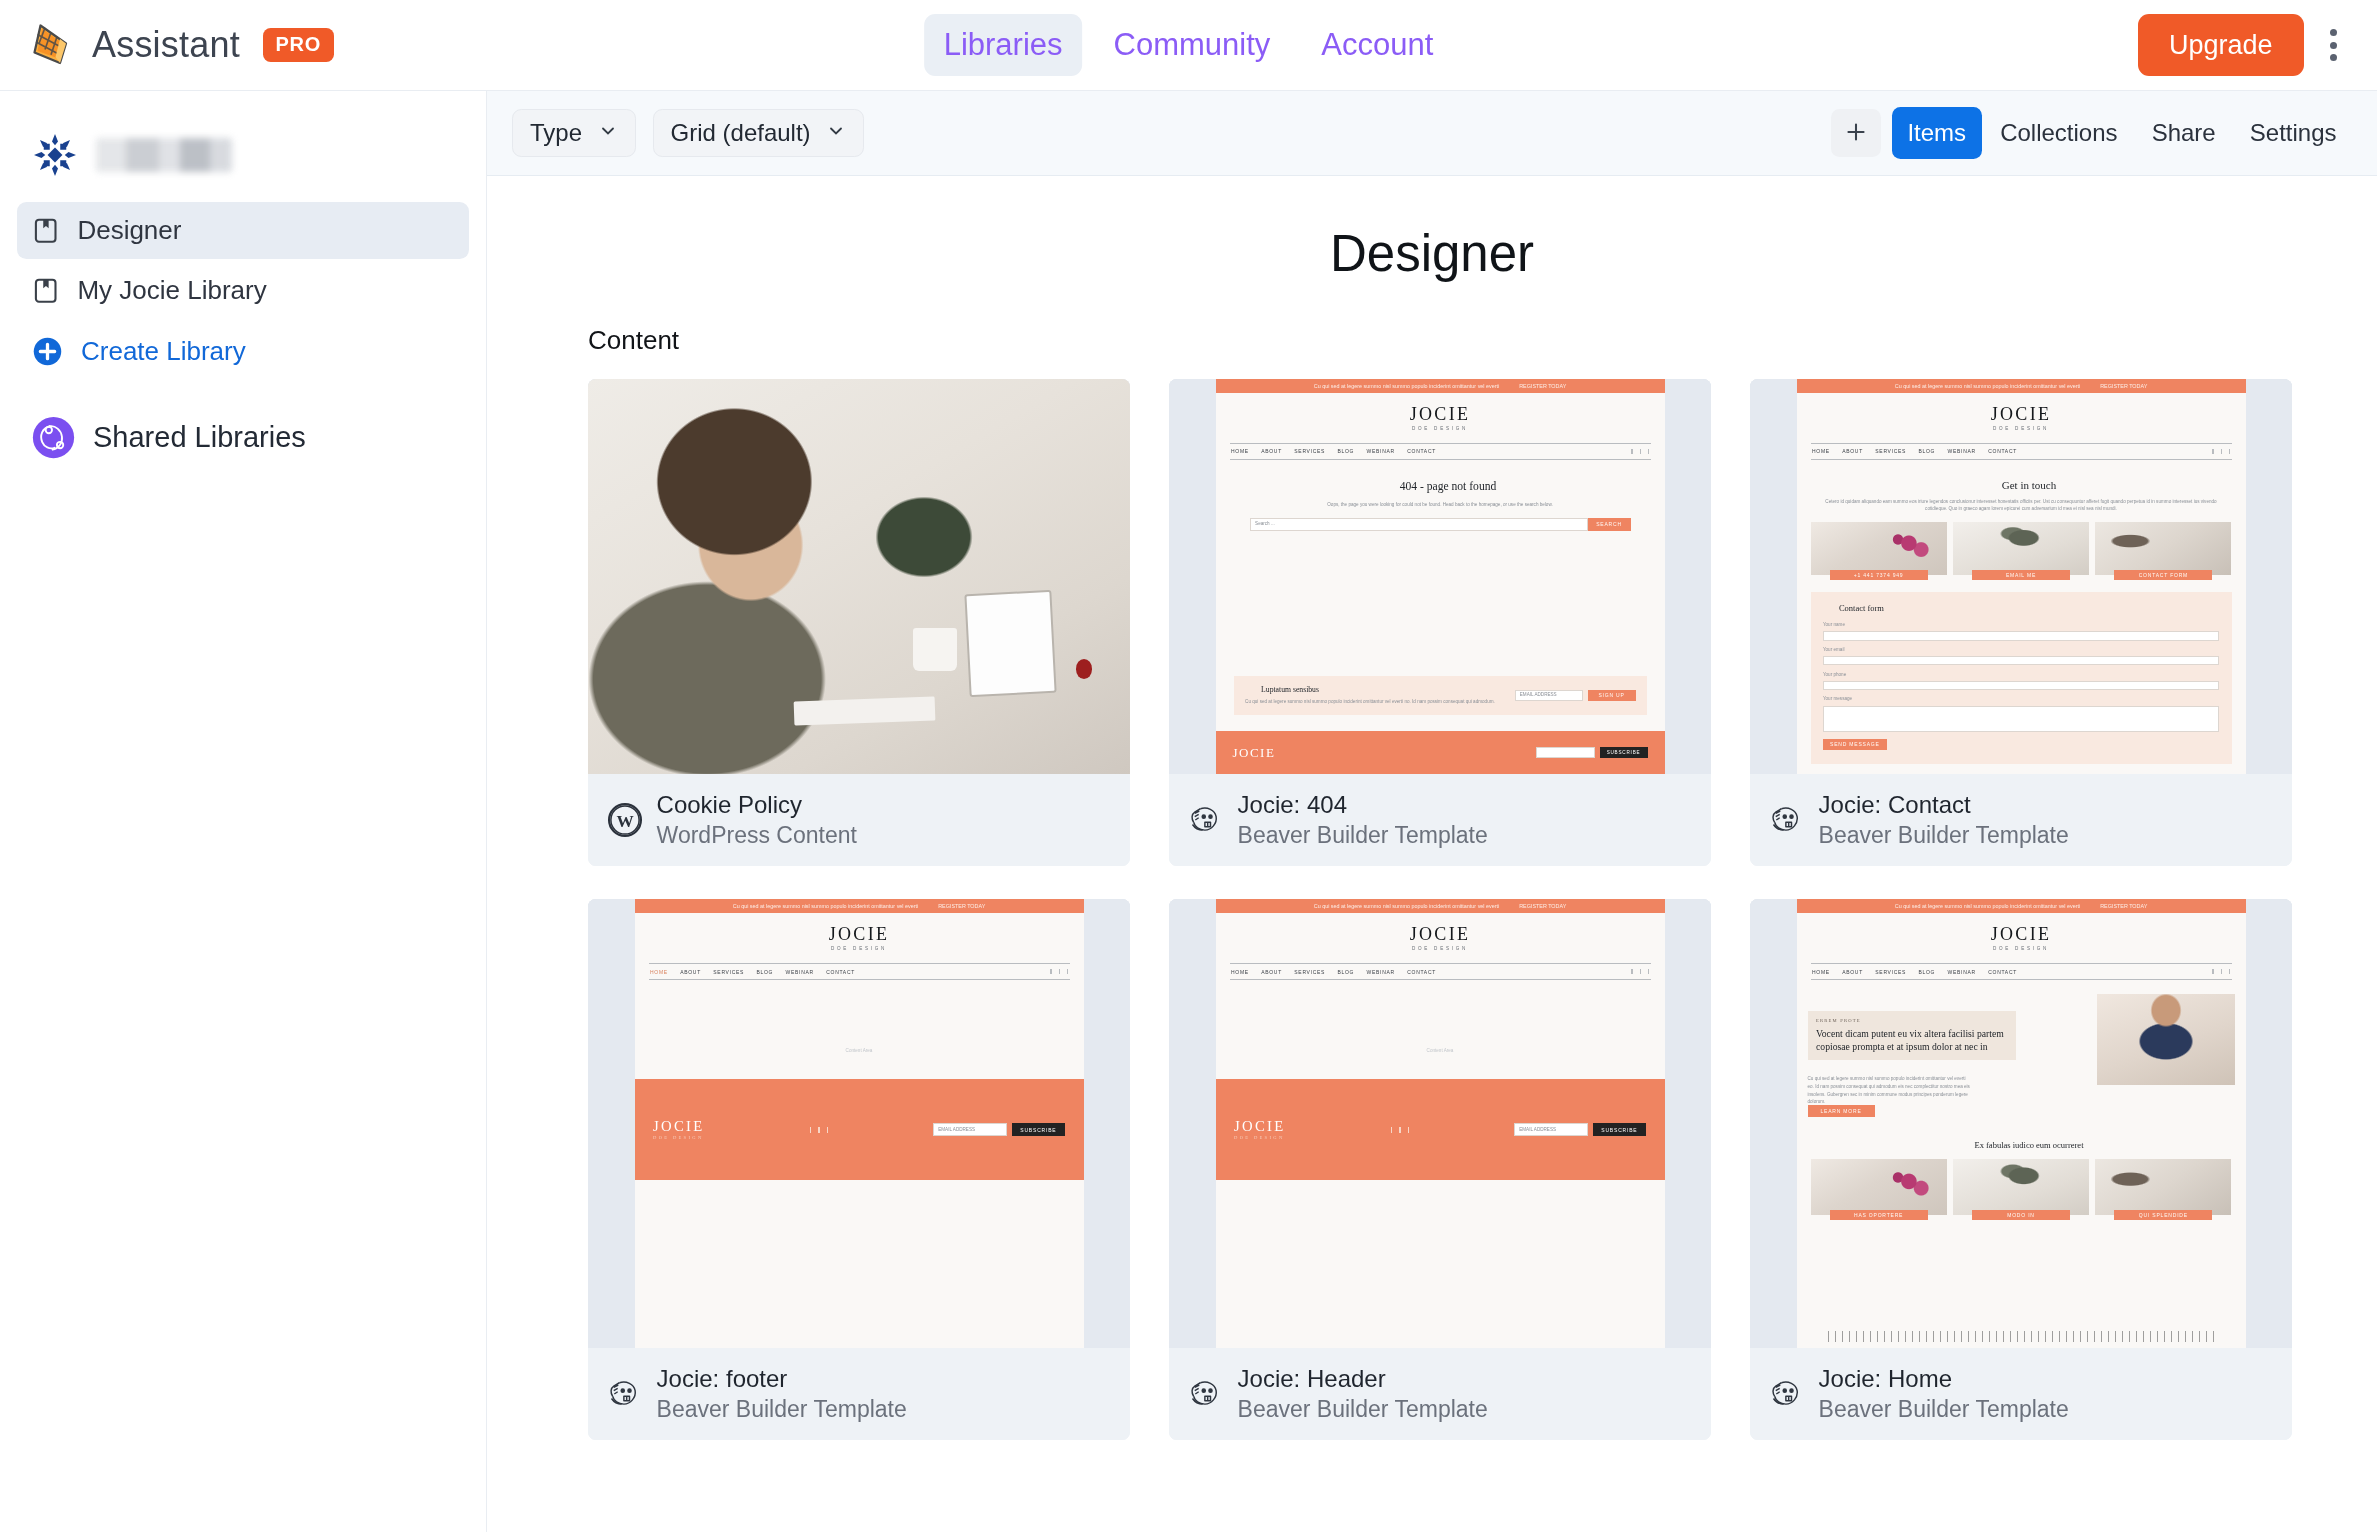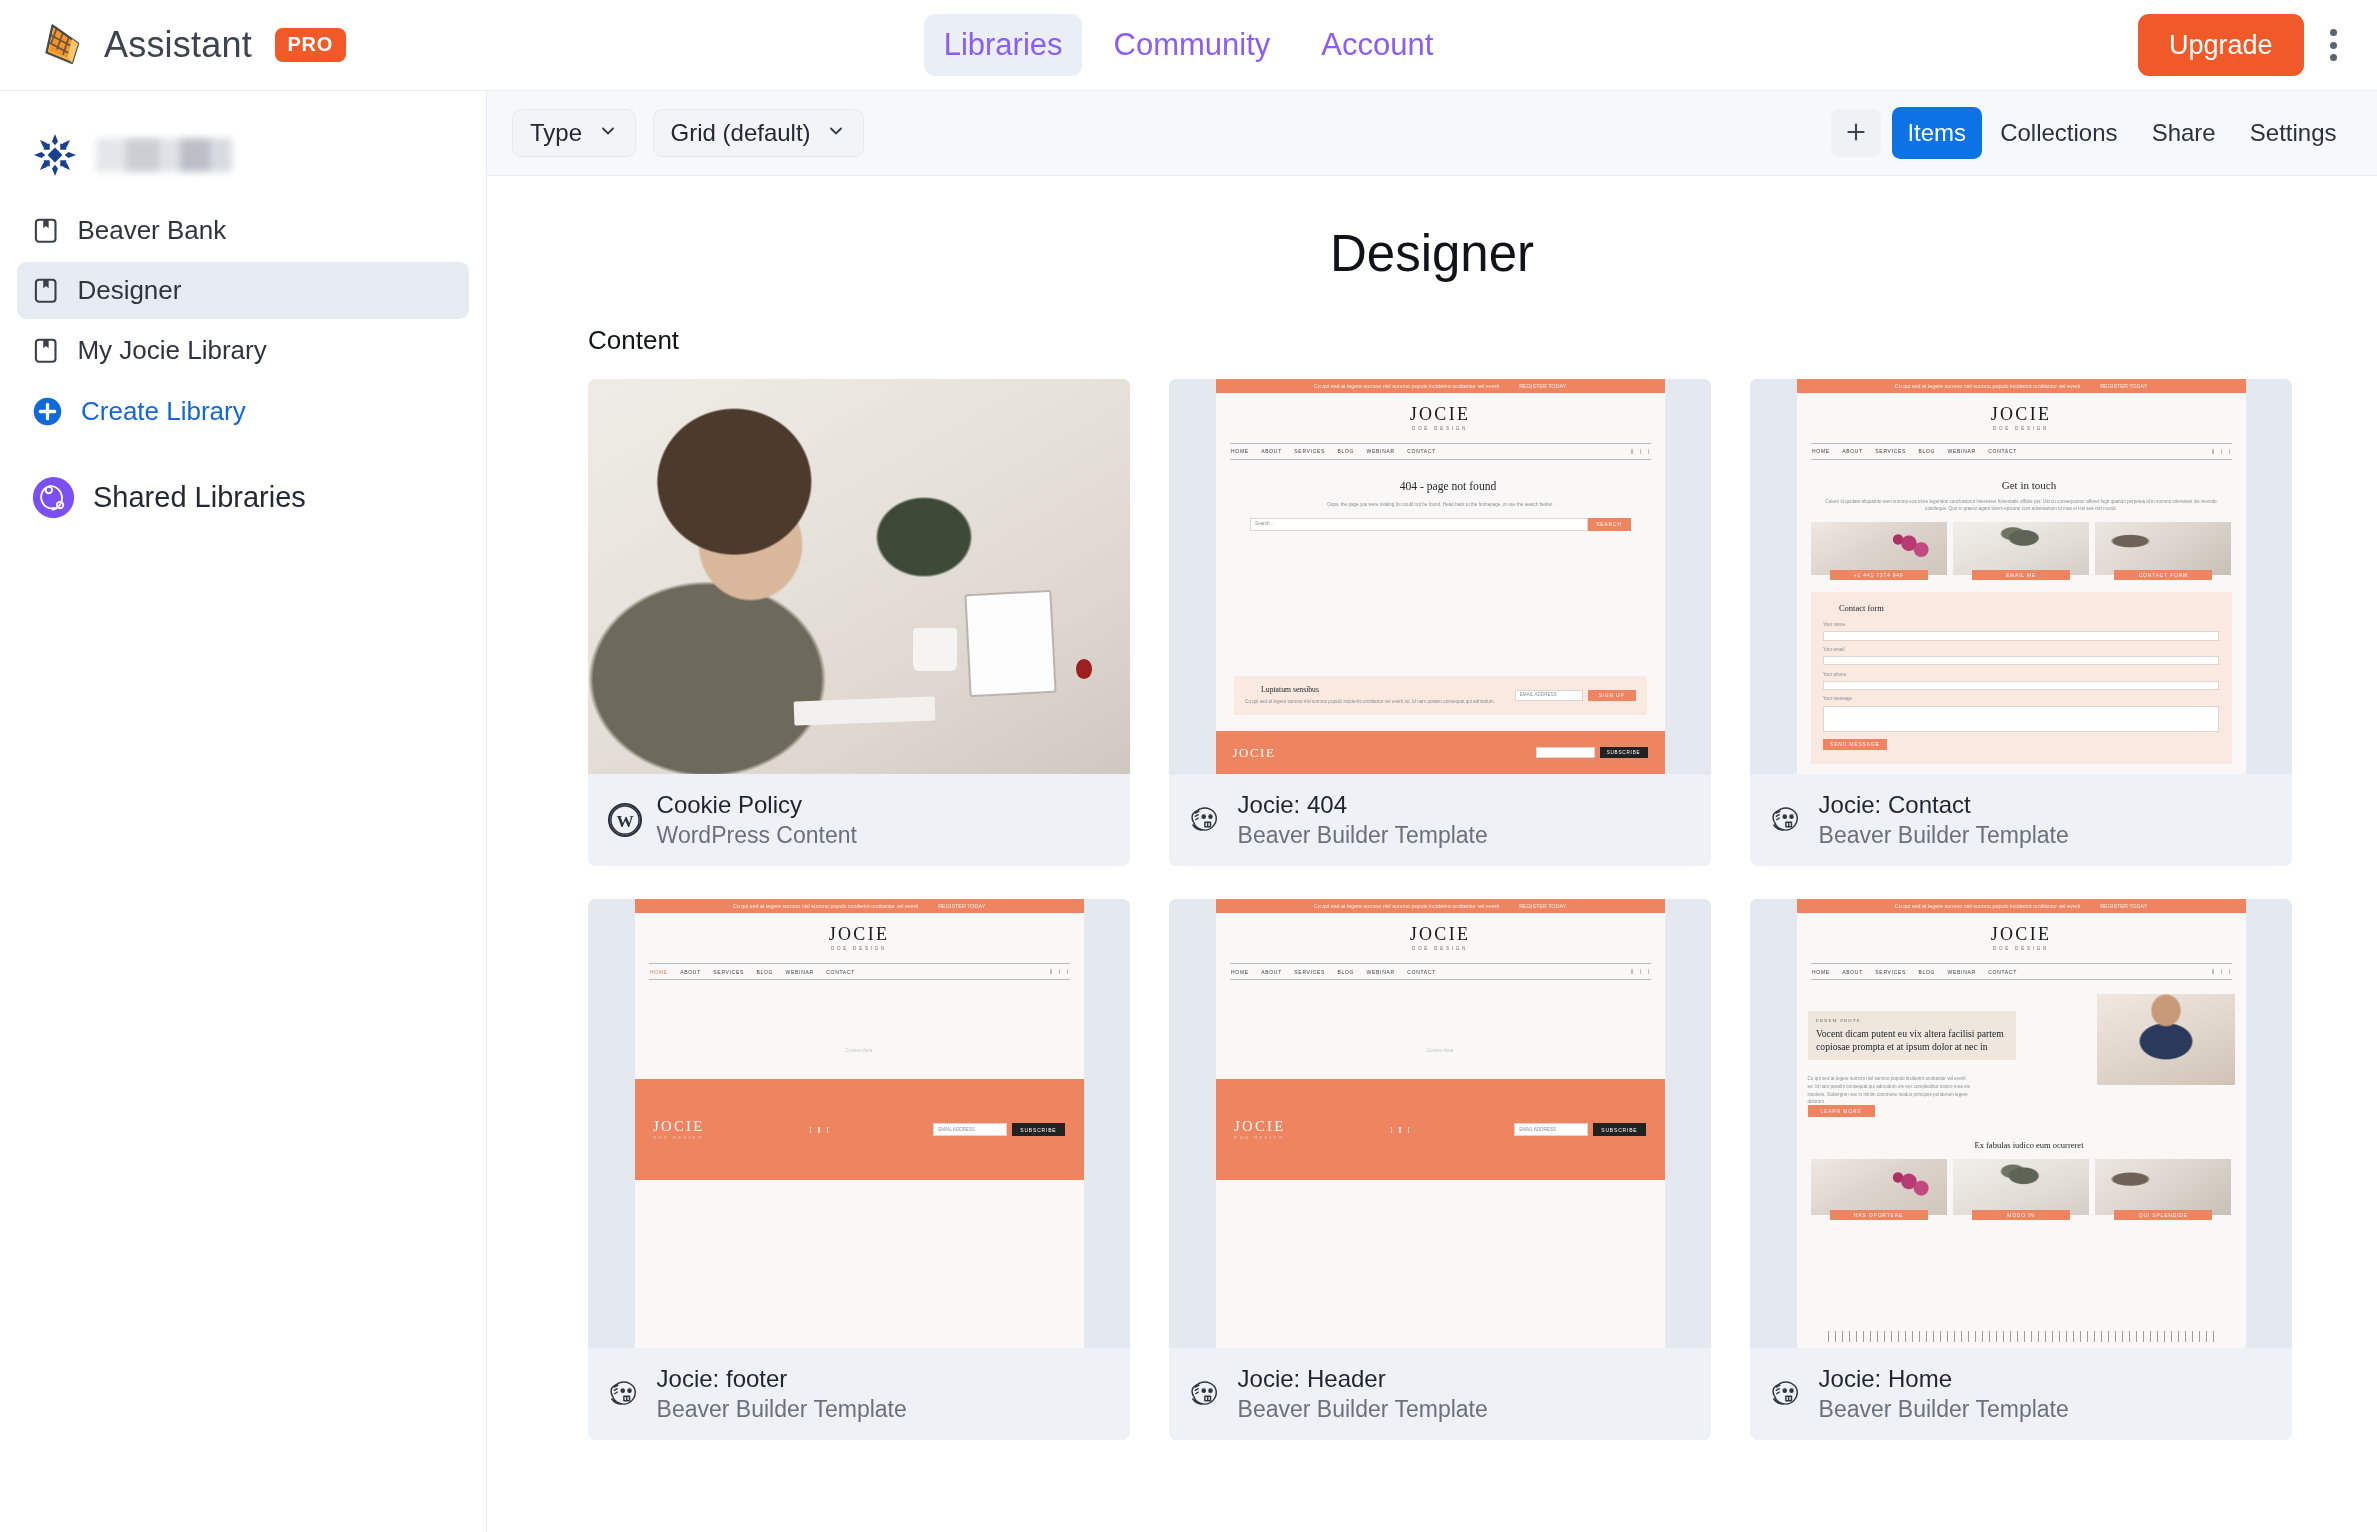--- a/index.html
+++ b/index.html
@@ -10,21 +10,21 @@
     overflow: hidden;
   }
 
   
   #topbar {
     height: 91px; width: 100%;
     display: flex; align-items: center;
     border-bottom: 1.5px solid #e9edf2;
     background: #fff; position: relative;
   }
-  #brand { display: flex; align-items: center; gap: 17px; padding-left: 39px; }
+  #brand { display: flex; align-items: center; gap: 17px; padding-left: 27px; }
   #brand .logo { width: 48px; height: 48px; flex: none; }
   #brand .wordmark { font-size: 36px; color: #3d4450; letter-spacing: 0.2px; }
   #brand .pro {
     background: #f05a28; color: #fff; font-size: 20px; font-weight: bold;
     padding: 4.6px 12.4px 6.2px; border-radius: 7.7px; letter-spacing: 0.8px; margin-left: 6.2px;
   }
   #topnav {
     position: absolute; left: 50%; transform: translateX(-50%);
     display: flex; align-items: center; gap: 11px;
   }
@@ -243,29 +243,20 @@
           <rect x="25" y="25" width="14" height="14" transform="rotate(45 32 32)"></rect>
           <rect x="17" y="17" width="8" height="8"></rect>
             <rect x="39" y="17" width="8" height="8"></rect>
           <rect x="17" y="39" width="8" height="8"></rect>
             <rect x="39" y="39" width="8" height="8"></rect>
         </svg>
       </span>
       <span class="blurred"></span>
     </div>
 
-    <div class="nav-item">
-      <span class="bk">
-        <svg viewBox="0 0 24 24" width="29.4" height="29.4" fill="none" stroke="#3a4049" stroke-width="1.7">
-          <rect x="4" y="3" width="16" height="18" rx="2.5"></rect>
-          <path d="M10 3 v7 l2.2-1.8L14.4 10 V3" fill="#3a4049" stroke="none"></path>
-        </svg>
-      </span>
-      <span>Beaver Bank</span>
-    </div>
 
 
     <div class="nav-item active">
       <span class="bk">
         <svg viewBox="0 0 24 24" width="29.4" height="29.4" fill="none" stroke="#3a4049" stroke-width="1.7">
           <rect x="4" y="3" width="16" height="18" rx="2.5"></rect>
           <path d="M10 3 v7 l2.2-1.8L14.4 10 V3" fill="#3a4049" stroke="none"></path>
         </svg>
       </span>
       <span>Designer</span>

